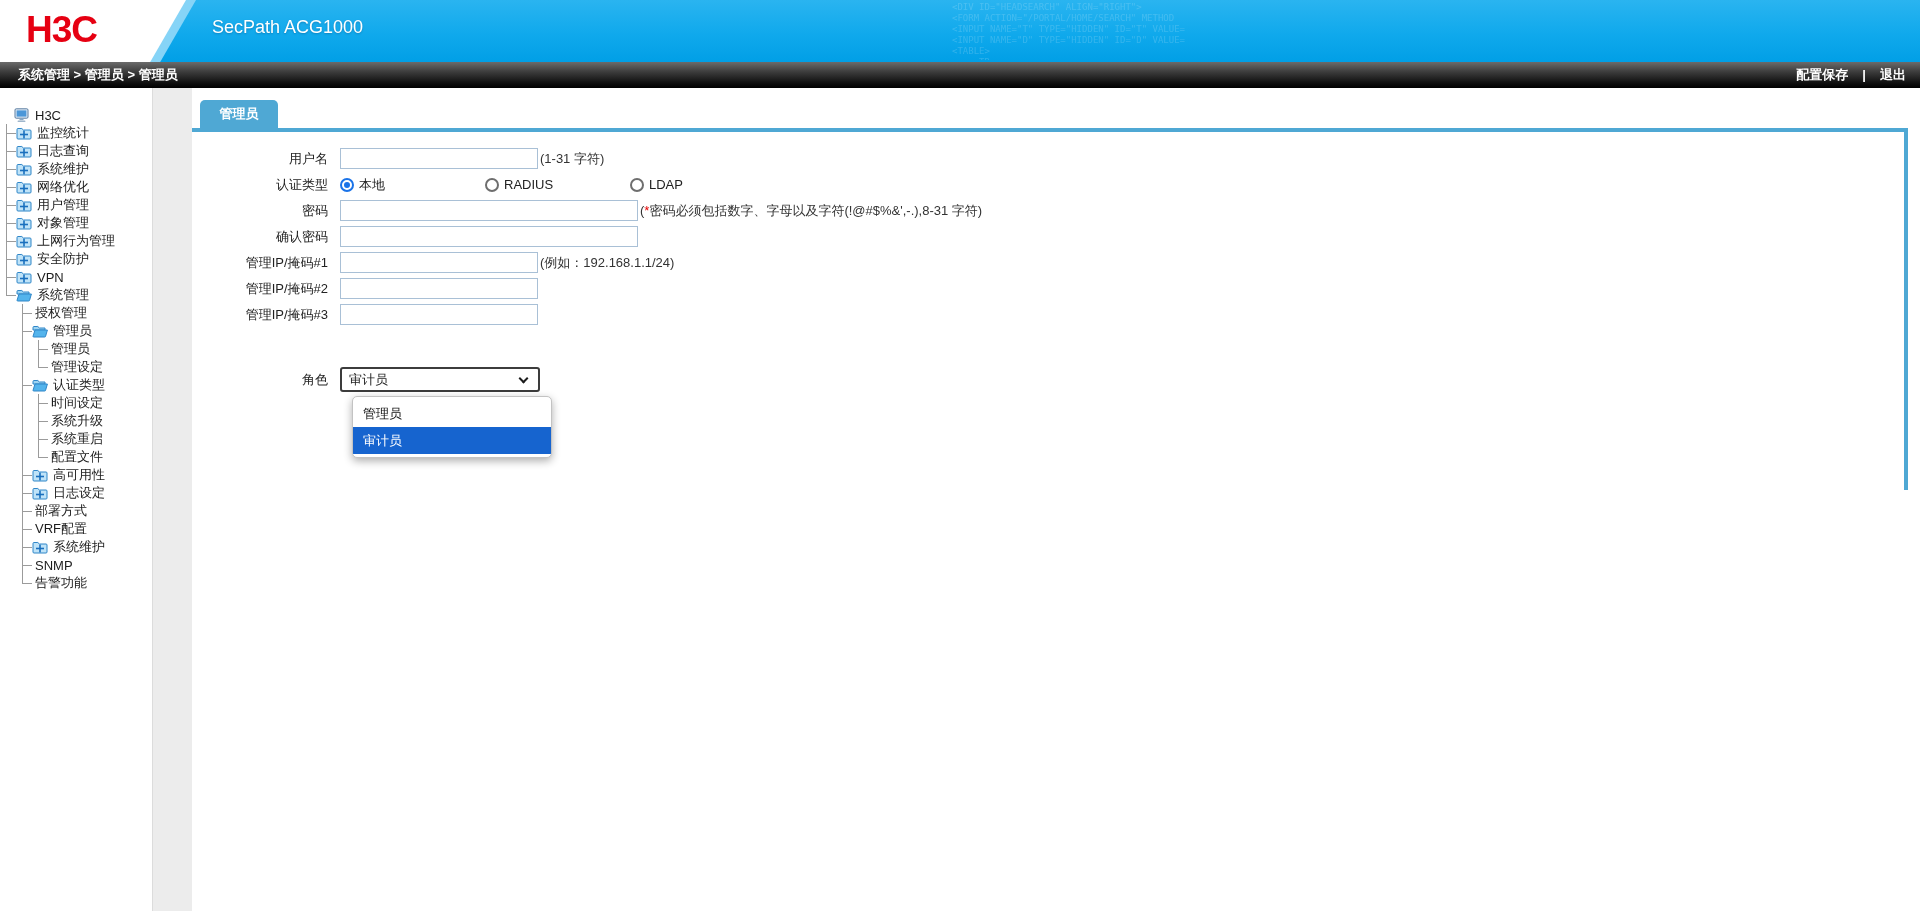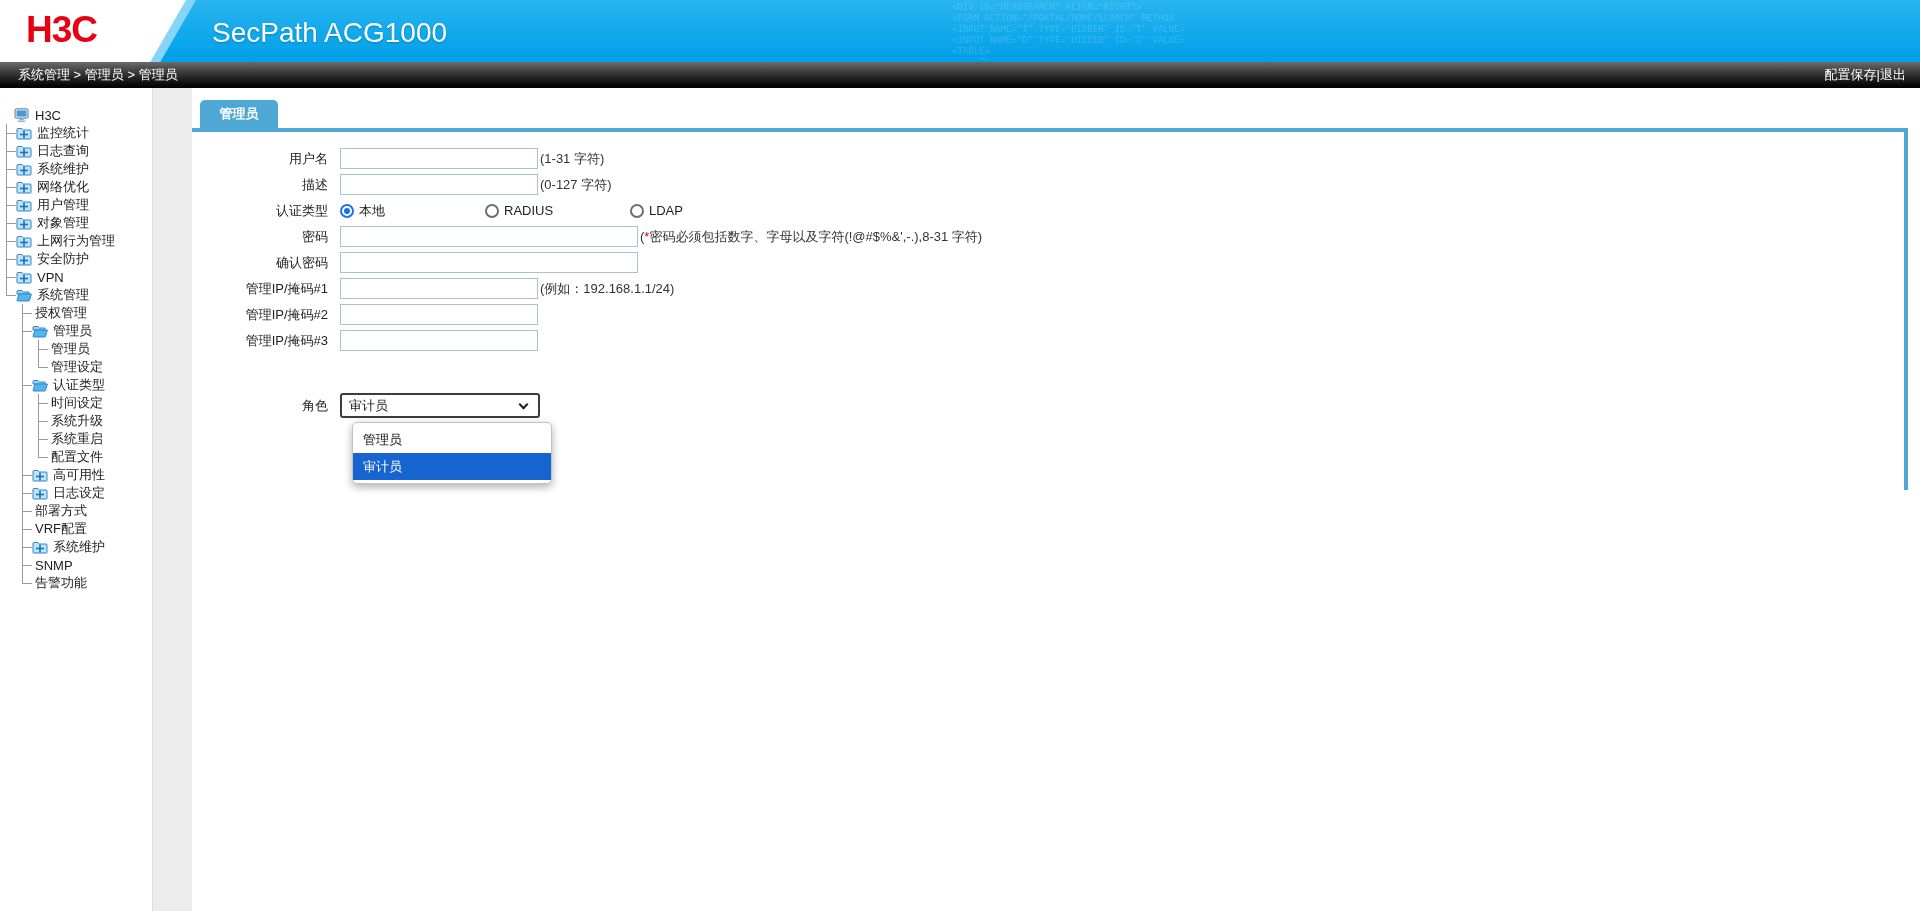--- a/index.html
+++ b/index.html
@@ -12,32 +12,32 @@
   
   .header{position:absolute;left:0;top:0;width:1920px;height:62px;
     background:linear-gradient(180deg,#2ab4f0 0%,#10a9ec 55%,#019fe6 100%);z-index:5;}
   .logo-stripe{position:absolute;left:150px;top:0;width:46px;height:62px;background:#86d4f7;
     transform:skewX(-30deg);transform-origin:0 0;z-index:1;}
   .logo-white{position:absolute;left:0;top:0;width:150px;height:62px;background:#fff;z-index:2;}
   .logo-diag{position:absolute;left:150px;top:0;width:36px;height:62px;background:#fff;
     transform:skewX(-30deg);transform-origin:0 0;z-index:2;}
   .logo-text{position:absolute;left:26px;top:9px;z-index:3;font-size:37px;font-weight:bold;
     color:#e60012;letter-spacing:-1px;}
-  .product-title{position:absolute;left:212px;top:17px;z-index:3;color:#fff;font-size:28px;
+  .product-title{position:absolute;left:212px;top:17px;z-index:3;color:#fff;font-size:18px;
     text-shadow:0 1px 2px rgba(0,60,110,.35);}
   .watermark{position:absolute;left:952px;top:2px;width:560px;z-index:2;
     font-family:"DejaVu Sans Mono","Liberation Mono",monospace;font-size:9px;line-height:11px;
     color:rgba(255,255,255,.17);white-space:pre;overflow:hidden;height:58px;}
 
   
   .topbar{position:absolute;left:0;top:62px;width:1920px;height:26px;
     background:linear-gradient(180deg,#6b6b6b 0%,#3c3c3c 38%,#101010 80%,#000 100%);
-    color:#fff;font-size:13px;font-weight:normal;z-index:5;}
+    color:#fff;font-size:13px;font-weight:bold;z-index:5;}
   .breadcrumb{position:absolute;left:18px;top:0;line-height:26px;}
-  .topbar-right{position:absolute;right:14px;top:0;line-height:26px;display:flex;}
+  .topbar-right{position:absolute;right:14px;top:0;line-height:26px;display:flex;gap:14px;}
   .topbar-right span{cursor:pointer;}
 
   
   .sidebar{position:absolute;left:0;top:88px;width:152px;bottom:0;background:#fff;z-index:2;}
   .side-strip{position:absolute;left:152px;top:88px;width:40px;bottom:0;background:#ececec;
     border-left:1px solid #dcdcdc;z-index:1;}
   .tree{position:absolute;left:0;top:18px;width:100%;font-size:13px;color:#1c1c1c;}
   .trow{display:flex;align-items:center;height:18px;white-space:nowrap;cursor:pointer;}
   .trow .lbl{padding-left:3px;}
   .cell{width:16px;height:18px;flex:none;position:relative;}
@@ -395,25 +395,20 @@
   <div class="right-bar"></div>
 
   <div class="form">
 
     <div class="frow">
       <span class="flabel">用户名</span>
       <input class="tinput w-s" type="text" value="" style="">
       <span class="hint">(1-31 字符)</span>
     </div>
 
-    <div class="frow">
-      <span class="flabel">描述</span>
-      <input class="tinput w-s" type="text" value="" style="">
-      <span class="hint">(0-127 字符)</span>
-    </div>
 
     <div class="frow">
       <span class="flabel">认证类型</span>
       <div class="radio-group">
         <span class="radio-item">
           <span class="radio checked"></span>
           <span>本地</span>
         </span>
         <span class="radio-item">
           <span class="radio"></span>

